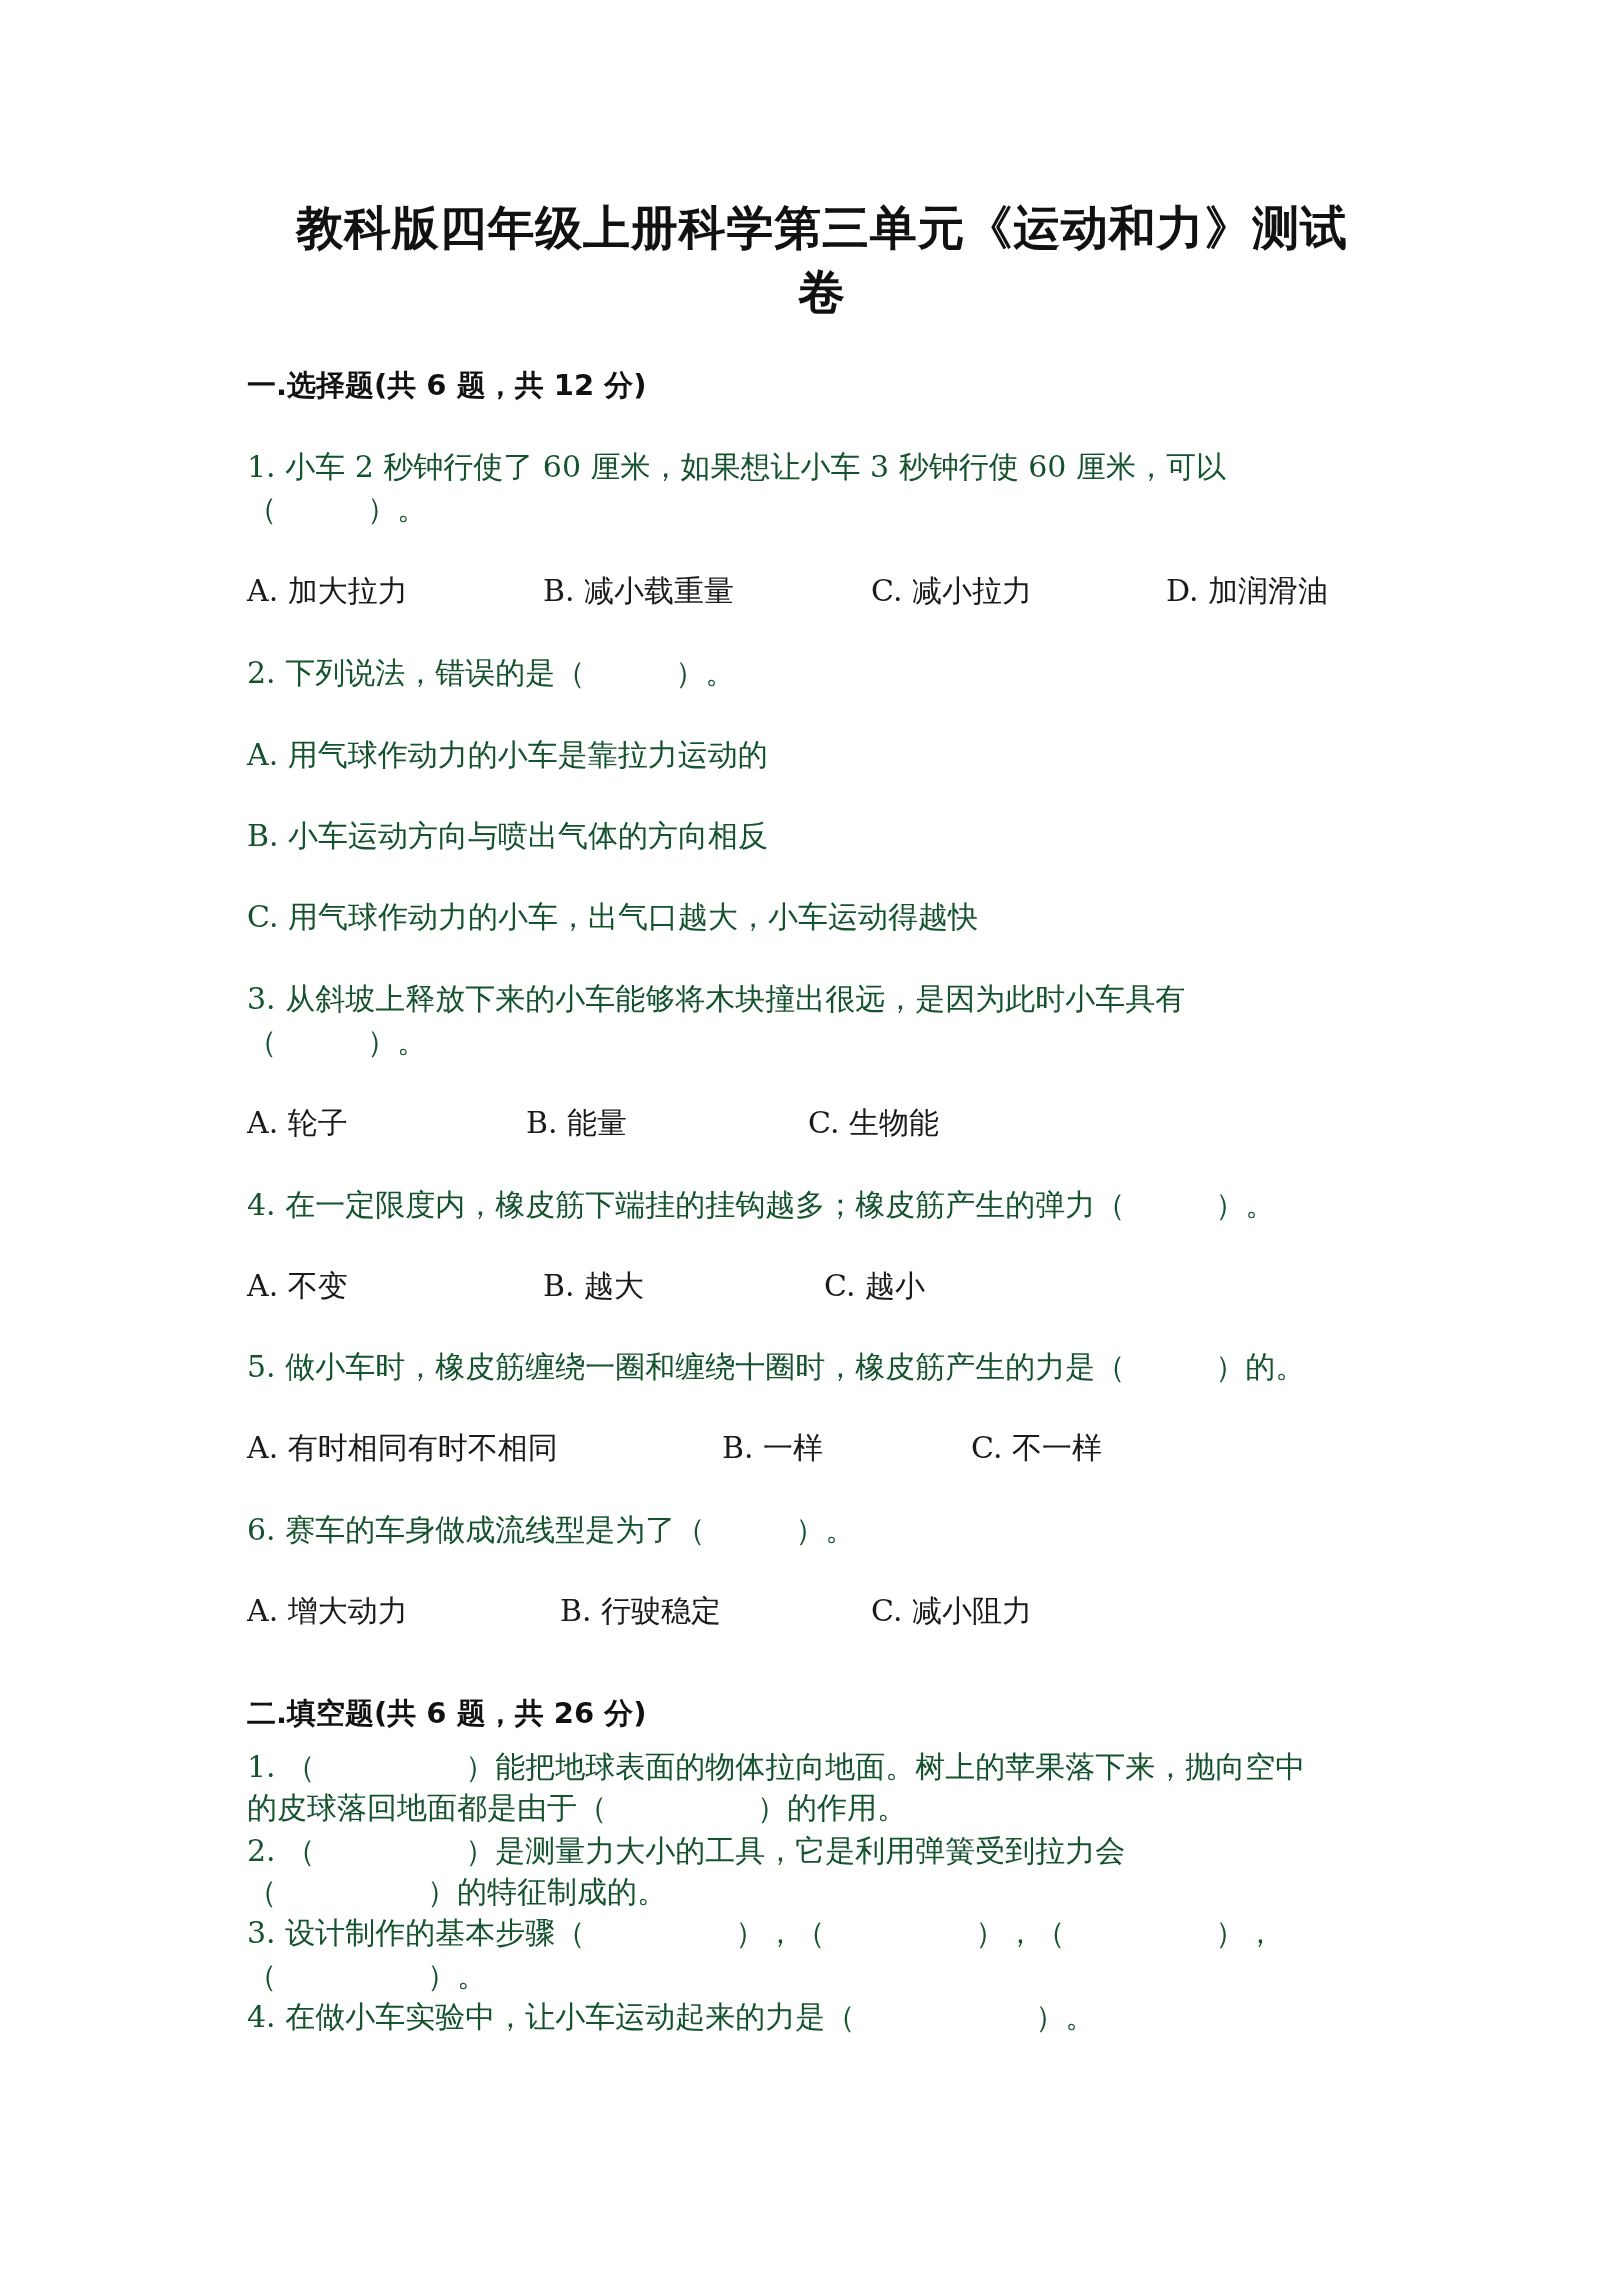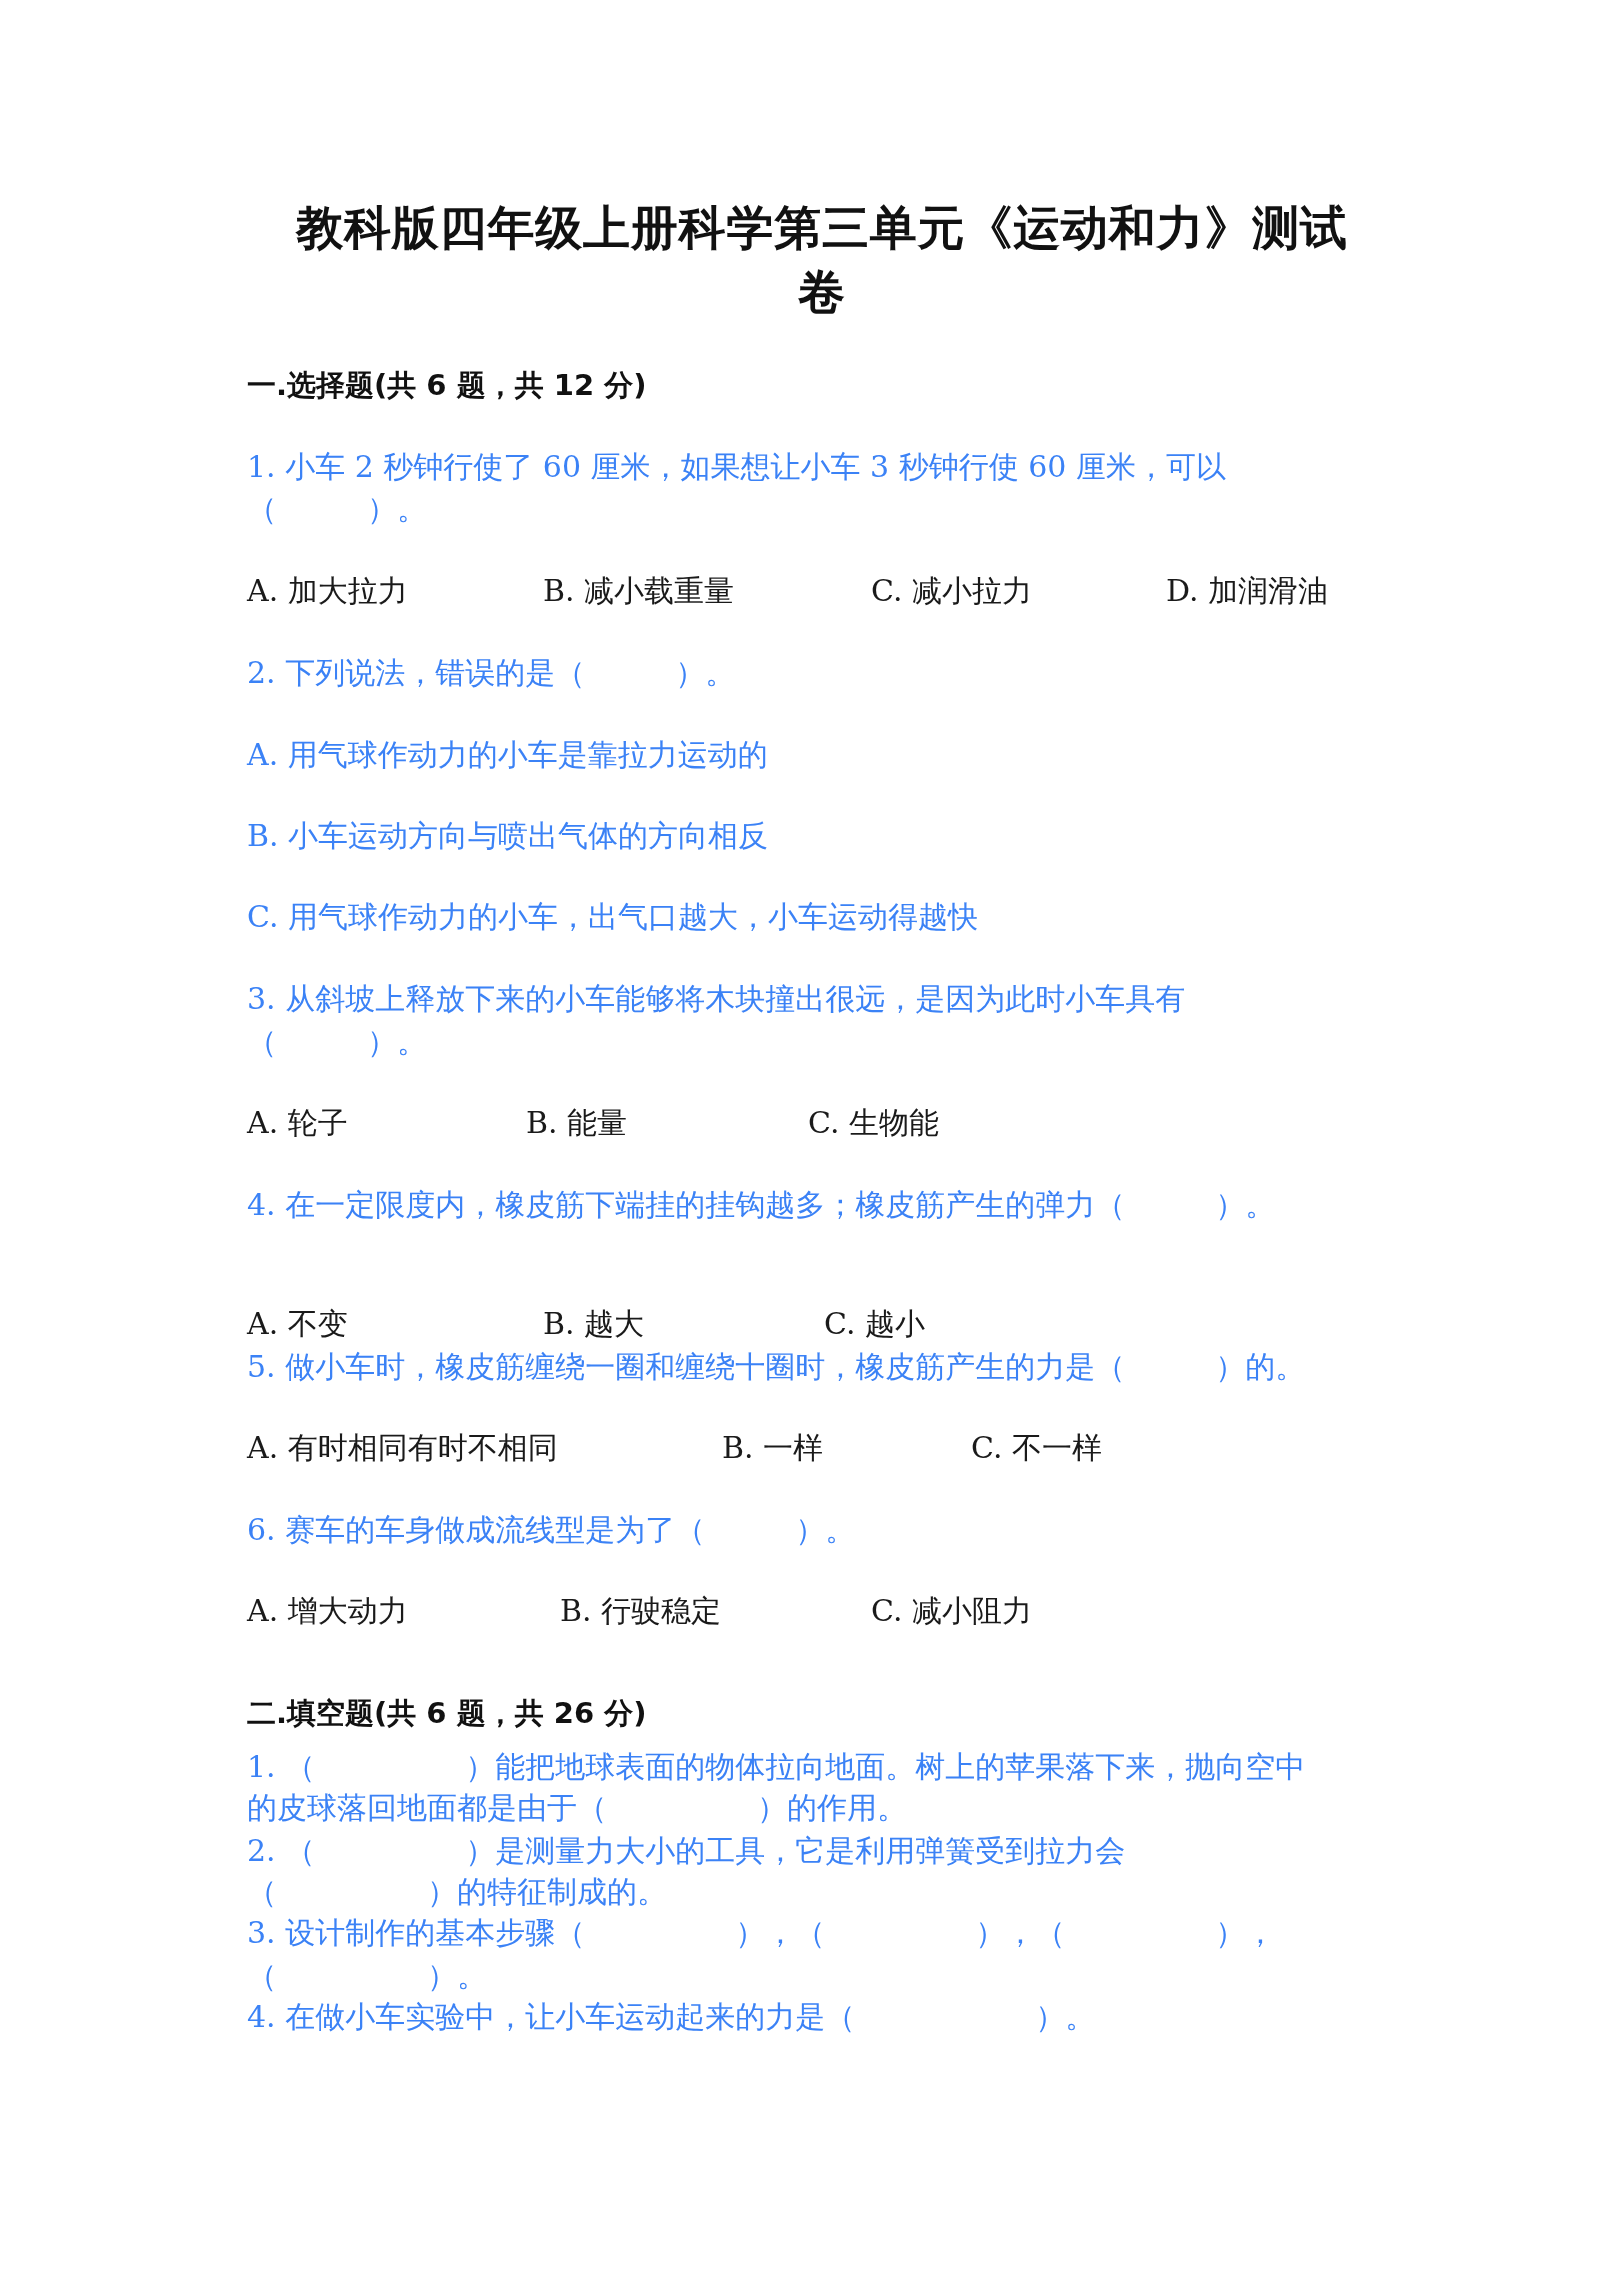--- a/index.html
+++ b/index.html
@@ -44,21 +44,21 @@
     line-height: 37px;
     color: #111111;
     white-space: nowrap;
   }
   .line {
     position: absolute;
     left: 247px;
     font-size: 30px;
     line-height: 41px;
     white-space: nowrap;
-    color: #3b82f6;
+    color: #14532d;
   }
   .options-row {
     position: absolute;
     left: 247px;
     height: 41px;
     width: 1184px;
   }
   .option {
     position: absolute;
     top: 0;
@@ -96,21 +96,21 @@
 
   <div class="line" style="top:978px;">3. 从斜坡上释放下来的小车能够将木块撞出很远，是因为此时小车具有</div>
   <div class="line" style="top:1021px;">（　　　）。</div>
   <div class="options-row" style="top:1102px;">
     <span class="option" style="left:0px;">A. 轮子</span>
     <span class="option" style="left:279px;">B. 能量</span>
     <span class="option" style="left:561px;">C. 生物能</span>
   </div>
 
   <div class="line" style="top:1184px;">4. 在一定限度内，橡皮筋下端挂的挂钩越多；橡皮筋产生的弹力（　　　）。</div>
-  <div class="options-row" style="top:1303px;text-align:center;">
+  <div class="options-row" style="top:1265px;text-align:center;">
     <span class="option" style="left:0px;">A. 不变</span>
     <span class="option" style="left:296px;">B. 越大</span>
     <span class="option" style="left:577px;">C. 越小</span>
   </div>
 
   <div class="line" style="top:1346px;">5. 做小车时，橡皮筋缠绕一圈和缠绕十圈时，橡皮筋产生的力是（　　　）的。</div>
   <div class="options-row" style="top:1427px;">
     <span class="option" style="left:0px;">A. 有时相同有时不相同</span>
     <span class="option" style="left:475px;">B. 一样</span>
     <span class="option" style="left:724px;">C. 不一样</span>

